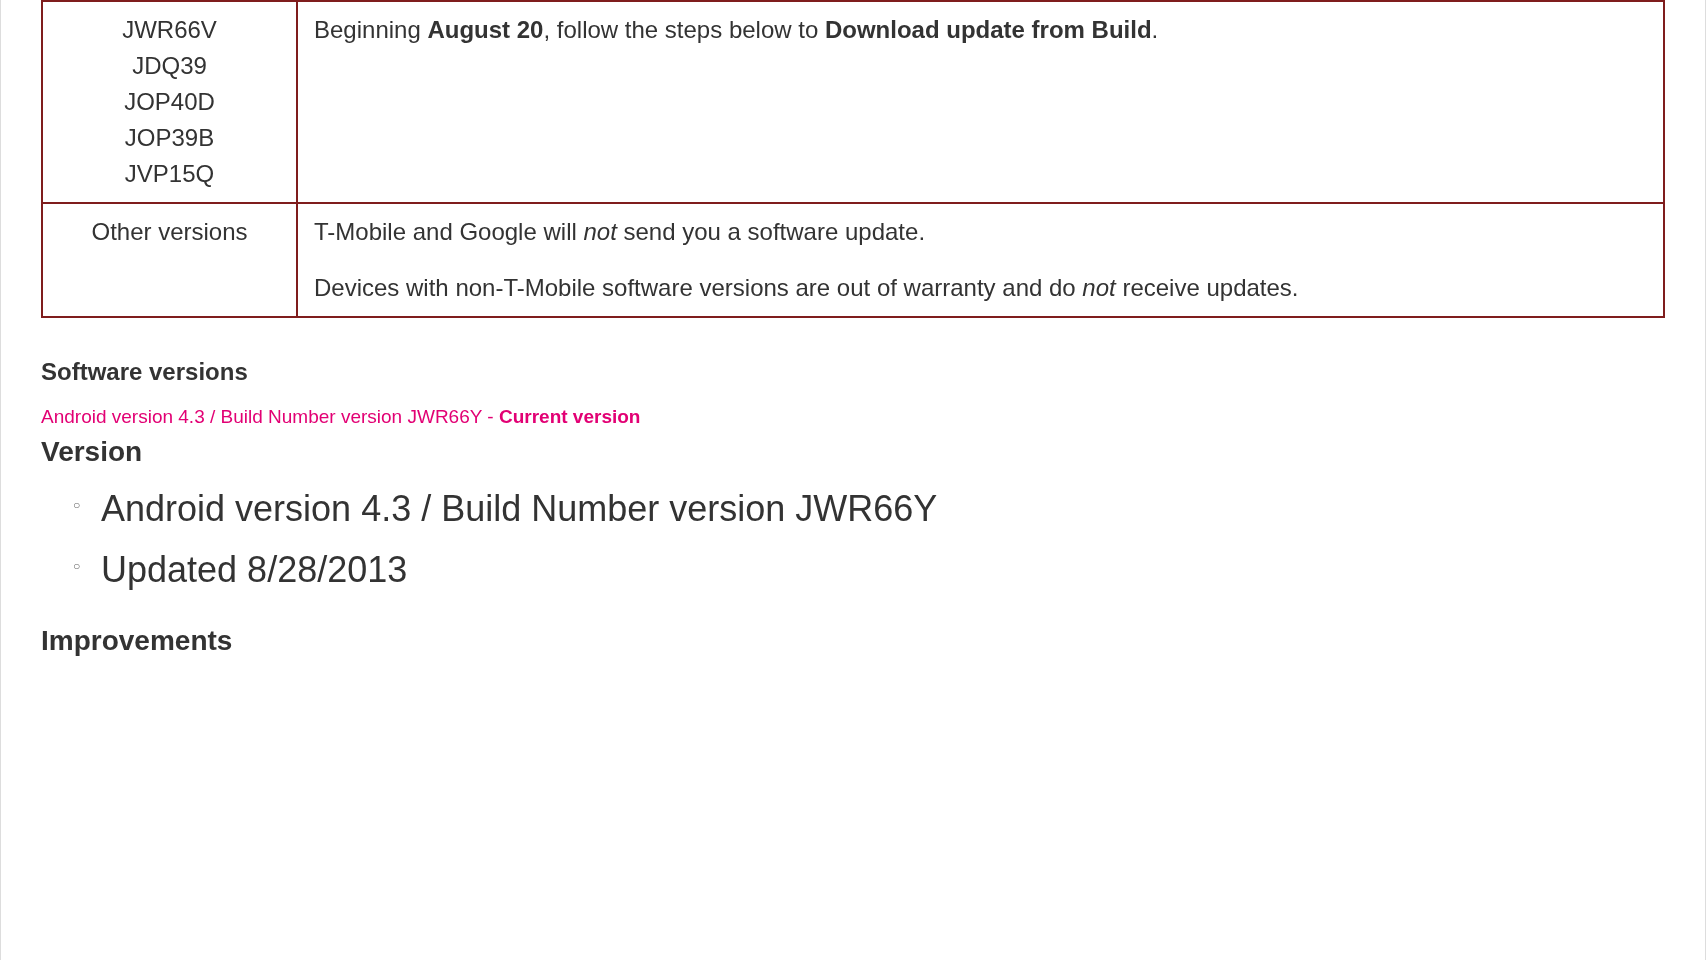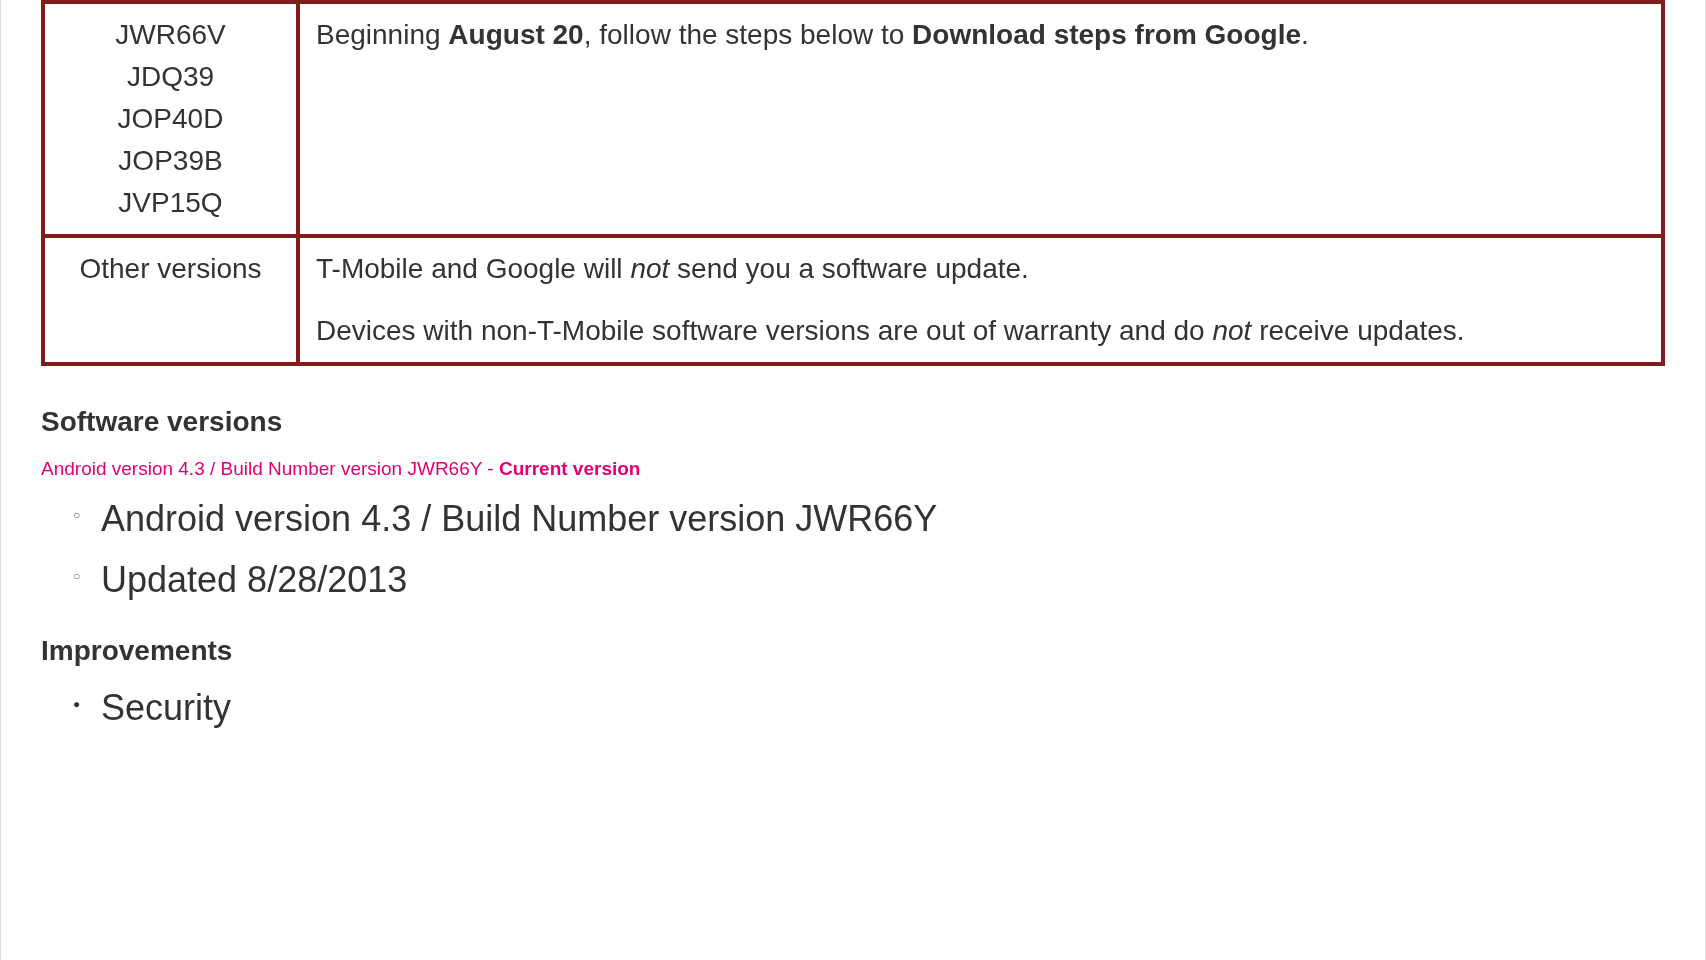--- a/index.html
+++ b/index.html
@@ -21,43 +21,43 @@
     }
     .content {
       padding: 0 40px 0 40px;
     }
     table {
       border-collapse: collapse;
       width: 100%;
       margin-bottom: 40px;
     }
     table td {
-      border: 4px solid #7f1d1d;
+      border: 2px solid #7f1d1d;
       padding: 10px 16px;
       vertical-align: top;
-      font-size: 28px;
+      font-size: 24px;
       line-height: 1.5;
       color: #333;
     }
     table td.col1 {
       width: 255px;
       text-align: center;
     }
     .build-list {
       text-align: center;
       line-height: 1.5;
     }
     .bold {
       font-weight: bold;
     }
     .italic {
       font-style: italic;
     }
     h3 {
-      font-size: 28px;
+      font-size: 24px;
       font-weight: bold;
       color: #333;
       margin: 30px 0 20px 0;
     }
     .pink-link {
       color: #e20074;
       font-size: 19px;
       margin-bottom: 8px;
       display: block;
     }
@@ -112,21 +112,21 @@
         <td class="col1">
           <div class="build-list">
             <div>JWR66V</div>
             <div>JDQ39</div>
             <div>JOP40D</div>
             <div>JOP39B</div>
             <div>JVP15Q</div>
           </div>
         </td>
         <td>
-          <span>Beginning </span><span class="bold">August 20</span><span>, follow the steps below to </span><span class="bold">Download steps from Google</span><span>.</span>
+          <span>Beginning </span><span class="bold">August 20</span><span>, follow the steps below to </span><span class="bold">Download update from Build</span><span>.</span>
         </td>
       </tr>
       <tr>
         <td class="col1">
           <span>Other versions</span>
         </td>
         <td>
           <div>
             <span>T-Mobile and Google will </span><span class="italic">not</span><span> send you a software update.</span>
           </div>
@@ -137,24 +137,22 @@
       </tr>
     </tbody>
       </table>
 
     <h3>Software versions</h3>
 
     <a class="pink-link">
       <span>Android version 4.3 / Build Number version JWR66Y - </span><span class="bold-part">Current version</span>
     </a>
 
+    <h4>Version</h4>
     <ul class="circle">
       <li>Android version 4.3 / Build Number version JWR66Y</li>
       <li>Updated 8/28/2013</li>
     </ul>
 
     <h4>Improvements</h4>
-    <ul class="disc">
-      <li>Security</li>
-    </ul>
 
   </div>
 </div>
 
 </body></html>

